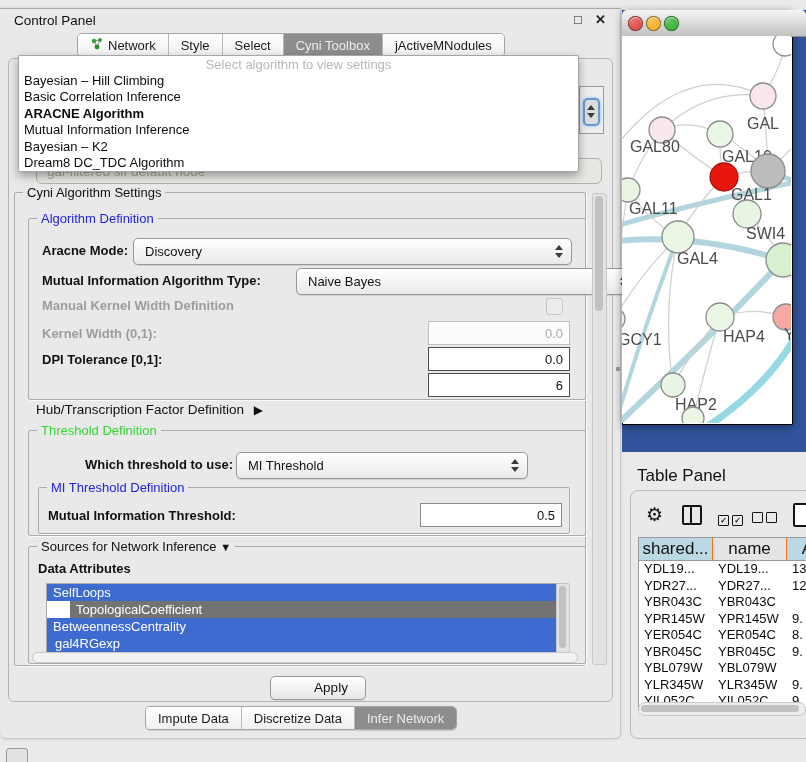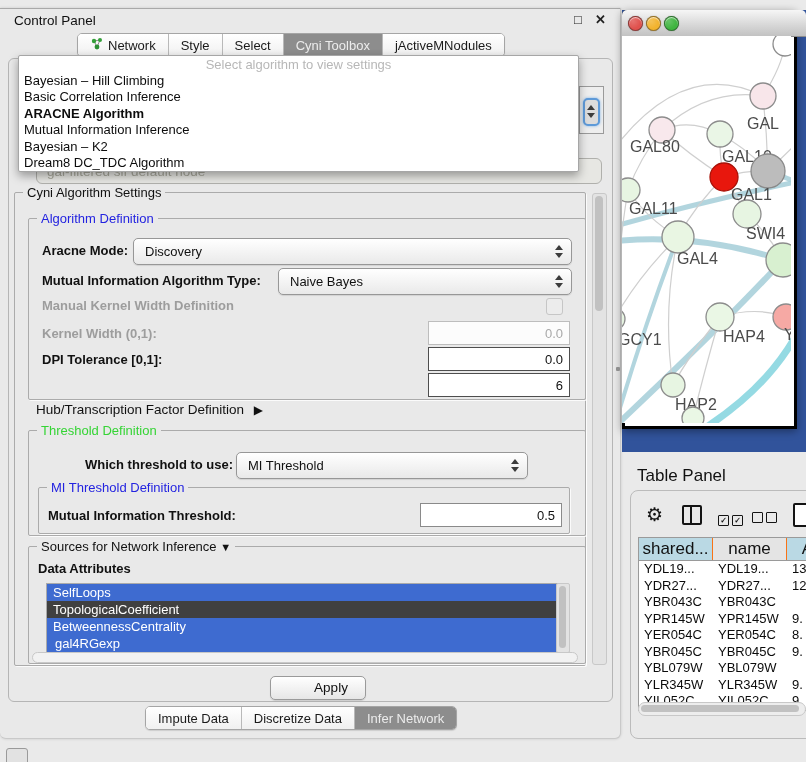--- a/index.html
+++ b/index.html
@@ -58,21 +58,21 @@
   .popup .prompt{height:16px;line-height:16px;text-align:center;font-size:13px;color:#b7b7b7;}
   .popup .item{height:16.4px;line-height:16.4px;font-size:13px;color:#0c0c0c;padding-left:5px;cursor:pointer;}
 
   
   .frag{left:579px;top:86px;width:23px;height:46px;border:1px solid #9a9a9a;background:#eee;z-index:10;}
   .frag-stepper{position:absolute;left:3px;top:11px;width:13px;height:24px;border:2px solid #5e9ad8;border-radius:5px;background:#dcdcdc;box-shadow:0 0 3px #7fb2e6;}
   .faint-combo{left:36px;top:158px;width:566px;height:26px;border:1px solid #b0b0ac;border-radius:6px;background:#e7e7e3;z-index:10;font-size:13.5px;color:#a8a89c;line-height:26px;padding-left:10px;box-sizing:border-box;}
 
   
   .desktop{left:622px;top:10px;width:184px;height:442px;background:#31539b;}
-  .net-window{left:15px;top:3px;width:169px;height:413px;border:3px solid #000000;border-radius:5px 5px 0 0;background:#fff;box-shadow:0 2px 8px rgba(0,0,0,.4);}
+  .net-window{left:15px;top:3px;width:169px;height:413px;border:1px solid #000000;border-radius:5px 5px 0 0;background:#fff;box-shadow:0 2px 8px rgba(0,0,0,.4);}
   .net-titlebar{position:absolute;left:0;top:0;right:0;height:26px;background:linear-gradient(#f6f6f6,#d6d6d6 60%,#c2c2c2);border-bottom:1px solid #8e8e8e;border-radius:5px 5px 0 0;}
   .tl{position:absolute;top:6px;width:13px;height:13px;border-radius:50%;box-shadow:inset 0 1px 1px rgba(255,255,255,.7),0 0 1px rgba(0,0,0,.5);cursor:pointer;}
   .net-canvas{position:absolute;left:0;top:26px;width:169px;height:387px;background:#fff;overflow:hidden;}
 
   
   .tp-label{left:637px;top:466px;font-size:17px;color:#111;}
   .tp-panel{left:630px;top:490px;width:200px;height:247px;background:#e9e9e9;border:1px solid #bbb;border-radius:8px;}
   .ticon{color:#141414;cursor:pointer;}
   .icon-cols{width:16px;height:16px;border:2px solid #141414;border-radius:2px;position:relative;}
   .icon-cols:after{content:"";position:absolute;left:6px;top:0;bottom:0;width:2px;background:#141414;}
@@ -146,21 +146,21 @@
   </div>
   <div class="abs lbl b" style="left:42px;top:239px;line-height:24px;">Aracne Mode:</div>
   <div class="abs combo" style="left:133px;top:238px;width:437px;">
     <span class="cv">Discovery</span>
     <span class="stepper">
         <i class="up"></i>
         <i class="dn"></i>
       </span>
   </div>
   <div class="abs lbl b" style="left:42px;top:269px;line-height:24px;">Mutual Information Algorithm Type:</div>
-  <div class="abs combo" style="left:278px;top:268px;width:292px;">
+  <div class="abs combo" style="left:296px;top:268px;width:292px;padding-left:47px;">
     <span class="cv">Naive Bayes</span>
     <span class="stepper">
         <i class="up"></i>
         <i class="dn"></i>
       </span>
   </div>
   <div class="abs lbl b dis" style="left:42px;top:297px;line-height:18px;">Manual Kernel Width Definition</div>
   <div class="abs checkbox" style="left:546px;top:298px;"></div>
   <div class="abs lbl b dis" style="left:42px;top:322px;line-height:24px;">Kernel Width (0,1):</div>
   <div class="abs field dis" style="left:428px;top:321px;width:142px;">0.0</div>
@@ -192,21 +192,21 @@
 
   <div class="abs group" style="left:28px;top:546px;width:556px;height:116px;">
     <span class="gtitle">
       <span>Sources for Network Inference</span>
       <span style="font-size:11px;">▼</span>
     </span>
   </div>
   <div class="abs lbl b" style="left:38px;top:561px;">Data Attributes</div>
   <div class="abs attr-list" style="left:46px;top:583px;width:510px;height:68px;" id="attr-list">
       <div class="attr-item" style="background: rgb(62, 107, 208);">SelfLoops</div>
-      <div class="attr-item" style="background: #404040;">TopologicalCoefficient</div>
+      <div class="attr-item" style="background: #737373; margin-left: 23px;">TopologicalCoefficient</div>
       <div class="attr-item" style="background: rgb(62, 107, 208);">BetweennessCentrality</div>
       <div class="attr-item" style="background: rgb(62, 107, 208); padding-left: 8px;">gal4RGexp</div>
     </div>
   <div class="abs sb-track" style="left:556px;top:583px;width:12px;height:68px;border-radius:2px;">
     <div class="sb-thumb" style="left:2px;top:2px;width:7px;height:62px;"></div>
   </div>
   <div class="abs sb-track" style="left:32px;top:652px;width:544px;height:9px;background:#f2f2f2;"></div>
 
   <div class="abs sb-track" style="left:592px;top:193px;width:13px;height:470px;border-radius:3px;">
     <div class="sb-thumb" style="left:2px;top:2px;width:8px;height:115px;"></div>

